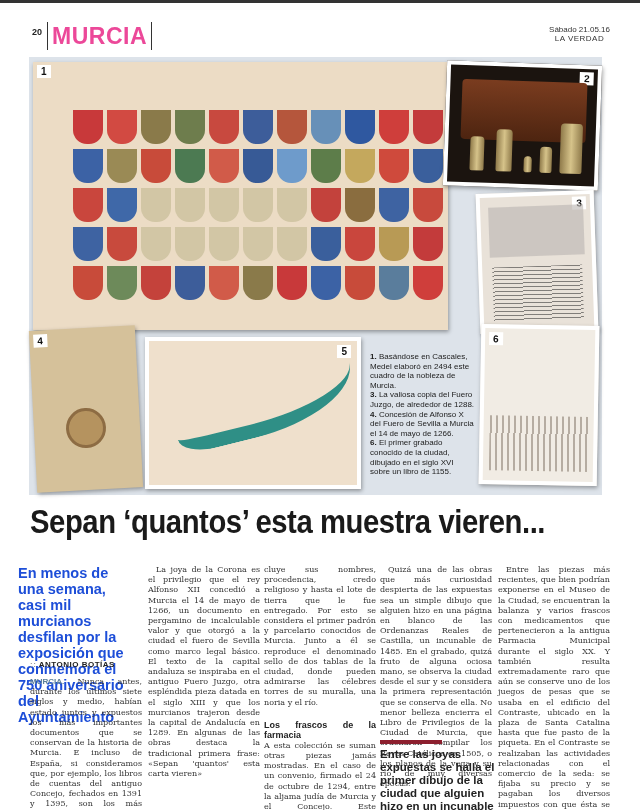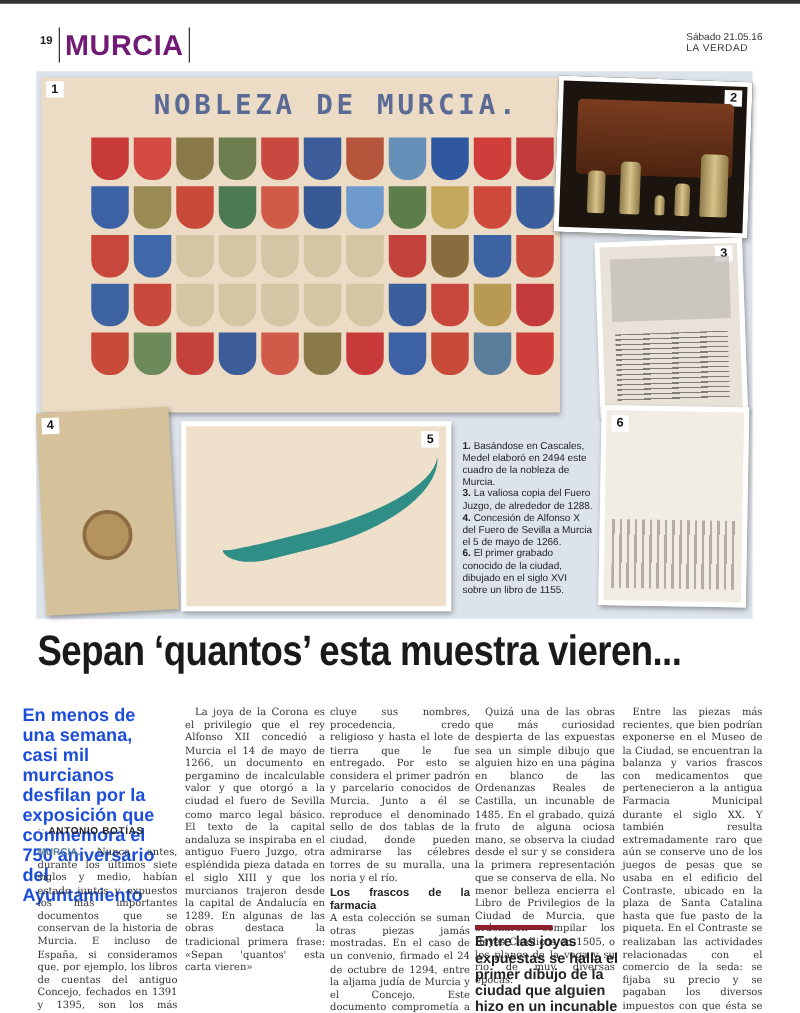--- a/index.html
+++ b/index.html
@@ -1,20 +1,20 @@
 <!DOCTYPE html>
 <html><head>
 <meta charset="utf-8">
 <style>
   html,body{margin:0;padding:0;background:#fff;}
   body{width:640px;height:810px;position:relative;overflow:hidden;font-family:"DejaVu Serif",serif;color:#222;}
   .topbar{position:absolute;left:0;top:0;width:640px;height:3px;background:#333;}
   .pagenum{position:absolute;left:32px;top:27px;font:bold 9px "Liberation Sans",sans-serif;color:#222;}
-  .section{position:absolute;left:47px;top:22px;height:28px;border-left:1px solid #333;border-right:1px solid #333;padding:0 4px;font:bold 23px "Liberation Sans",sans-serif;color:#701a75;letter-spacing:0.5px;line-height:28px;}
-  .date{position:absolute;right:30px;top:25px;text-align:left;font:8px "Liberation Sans",sans-serif;color:#333;line-height:9px;margin-left:28px;}
+  .section{position:absolute;left:47px;top:22px;height:28px;border-left:1px solid #333;border-right:1px solid #333;padding:0 4px;font:bold 23px "Liberation Sans",sans-serif;color:#ec4899;letter-spacing:0.5px;line-height:28px;}
+  .date{position:absolute;right:30px;top:25px;text-align:center;font:8px "Liberation Sans",sans-serif;color:#333;line-height:9px;margin-left:28px;}
   .date b{display:block;font-weight:normal;letter-spacing:0.5px;}
   .photoarea{position:absolute;left:29px;top:57px;width:573px;height:438px;background:#dde3ea;}
   .photo{position:absolute;box-shadow:1px 2px 4px rgba(0,0,0,0.35);border:4px solid #fff;box-sizing:border-box;overflow:hidden;}
   .num{position:absolute;background:#fff;font:bold 10px "Liberation Sans",sans-serif;color:#111;padding:1px 4px;}
   .p1{left:33px;top:62px;width:415px;height:268px;border:none;background:#ecdcc5;}
   .p1 .title{position:absolute;left:90px;top:10px;font:bold 22px "DejaVu Sans Mono",monospace;color:#5a6a95;letter-spacing:3px;}
   .shields{position:absolute;left:40px;top:48px;width:370px;display:grid;grid-template-columns:repeat(11,1fr);gap:5px 4px;}
   .shield{height:34px;border-radius:0 0 14px 14px;}
   .p2{left:445px;top:63px;width:155px;height:125px;background:#1b140f;transform:rotate(2deg);}
   .box{position:absolute;left:12px;top:14px;width:125px;height:60px;background:linear-gradient(#7a3c1f,#4d2410);border-radius:4px;}
@@ -31,40 +31,39 @@
   .captions{position:absolute;left:370px;top:352px;width:105px;font:8px/9.6px "Liberation Sans",sans-serif;color:#222;}
   .captions b{font-weight:bold;}
   .headline{position:absolute;left:30px;top:502px;width:580px;font:bold 34px "Liberation Sans",sans-serif;color:#1a1a1a;letter-spacing:-0.5px;transform:scaleX(0.86);transform-origin:left;white-space:nowrap;}
   .col{position:absolute;top:565px;width:112px;font:8px/10.2px "DejaVu Serif",serif;color:#333;text-align:justify;}
   .col p{margin:0;text-indent:8px;}
   .col p.first{text-indent:0;}
   .kicker{position:absolute;left:18px;top:565px;width:114px;font:bold 14.5px/16px "Liberation Sans",sans-serif;color:#1d4ed8;}
   .byline{position:absolute;left:30px;top:660px;font:bold 8px "Liberation Sans",sans-serif;color:#222;letter-spacing:.5px;}
   .byline span{color:#999;}
   .city{color:#5b7f99;font-weight:bold;font-family:"Liberation Sans",sans-serif;}
-  .subhead{font:bold 9px "Liberation Sans",sans-serif;color:#222;margin:1px 0 1px;}
+  .subhead{font:bold 9px "Liberation Sans",sans-serif;color:#222;margin:12px 0 1px;}
   .pullbar{position:absolute;left:380px;top:740px;width:62px;height:4px;background:#8c1f2e;}
   .pull{position:absolute;left:380px;top:748px;width:115px;font:bold 11.5px/13px "Liberation Sans",sans-serif;color:#222;}
 </style>
 </head>
 <body>
 
 <div class="topbar"></div>
-<div class="pagenum">19</div>
+<div class="pagenum">20</div>
 <div class="section">MURCIA</div>
 <div class="date">
   <span>Sábado 21.05.16</span>
   <b>LA VERDAD</b>
 </div>
 
 <div class="photoarea"></div>
 
 <div class="photo p1">
   <span class="num" style="left:4px;top:3px;">1</span>
-  <div class="title">NOBLEZA DE MURCIA.</div>
   <div class="shields">
     <div class="shield" style="background:#c8393a"></div>
       <div class="shield" style="background:#d24a42"></div>
       <div class="shield" style="background:#8a7a4a"></div>
       <div class="shield" style="background:#6e7d4d"></div>
       <div class="shield" style="background:#c8493f"></div>
       <div class="shield" style="background:#3d5d9a"></div>
       <div class="shield" style="background:#b5563c"></div>
       <div class="shield" style="background:#6790b8"></div>
       <div class="shield" style="background:#2f58a0"></div>
@@ -144,21 +143,21 @@
 </div>
 
 <div class="photo p6">
   <span class="num" style="left:4px;top:4px;">6</span>
   <div class="city"></div>
 </div>
 
 <div class="captions">
   <div><b>1.</b> <span>Basándose en Cascales, Medel elaboró en 2494 este cuadro de la nobleza de Murcia.</span></div>
   <div><b>3.</b> <span>La valiosa copia del Fuero Juzgo, de alrededor de 1288.</span></div>
-  <div><b>4.</b> <span>Concesión de Alfonso X del Fuero de Sevilla a Murcia el 5 de mayo de 1266.</span></div>
+  <div><b>4.</b> <span>Concesión de Alfonso X del Fuero de Sevilla a Murcia el 14 de mayo de 1266.</span></div>
   <div><b>6.</b> <span>El primer grabado conocido de la ciudad, dibujado en el siglo XVI sobre un libro de 1155.</span></div>
 </div>
 
 <div class="headline">Sepan ‘quantos’ esta muestra vieren...</div>
 
 <div class="kicker">En menos de una semana, casi mil murcianos desfilan por la exposición que conmemora el 750 aniversario del Ayuntamiento</div>
 <div class="byline"><span>::</span> <span style="color:#222">ANTONIO BOTÍAS</span></div>
 
 <div class="col" style="left:30px;top:677px;">
   <p class="first"><span class="city">MURCIA.</span> <span>Nunca antes, durante los últimos siete siglos y medio, habían estado juntos y expuestos los más importantes documentos que se conservan de la historia de Murcia. E incluso de España, si consideramos que, por ejemplo, los libros de cuentas del antiguo Concejo, fechados en 1391 y 1395, son los más antiguos de Castilla. Quizá por ello, y porque esta ocasión no se repetirá muy a menudo, casi mil murcianos ya han desfilado por la exposición que acoge el Palacio del Almudí bajo el título 'El</span></p>

